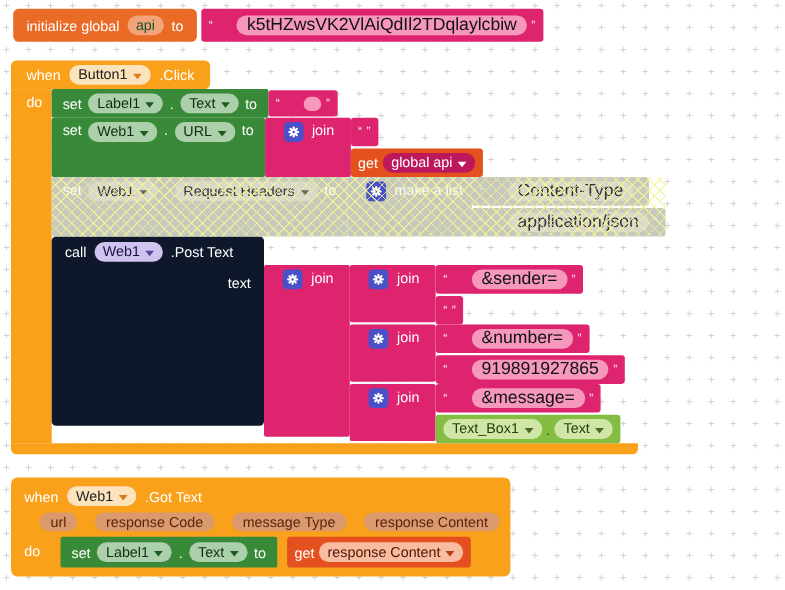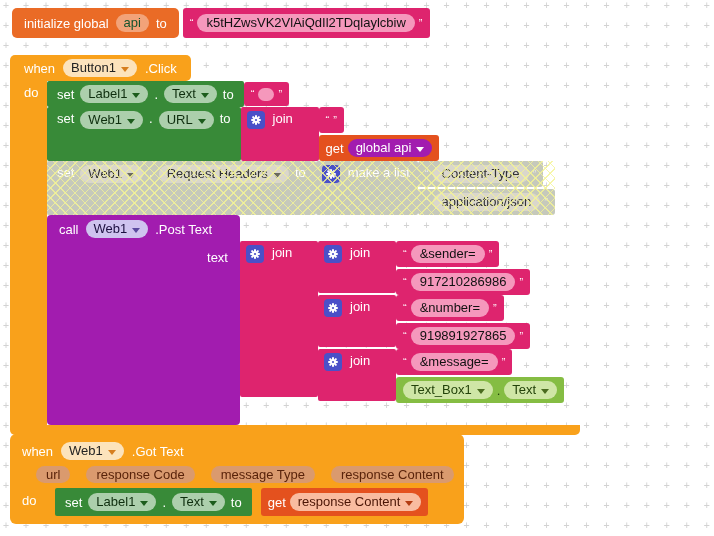--- a/index.html
+++ b/index.html
@@ -17,38 +17,38 @@
           padding:1px 8px; font-size:13px; line-height:16px; color:#111; white-space:nowrap; }
   .tri { width:0; height:0; border-left:4px solid transparent; border-right:4px solid transparent;
          border-top:5px solid #555; margin-top:2px; }
   .gear { width:18px; height:18px; min-width:18px; border-radius:4px; background:#4a50c8;
           display:inline-flex; align-items:center; justify-content:center; }
   .quote { color:#fff; font-size:11px; line-height:11px; opacity:.95; }
   .vblock { display:inline-flex; align-items:center; gap:4px; padding:0 7px; height:26px;
             border-radius:3px; white-space:nowrap; }
   .magenta { background:#de246e; }
   .vchip { background:#f598bc; color:#111; border-radius:9px; padding:1px 9px;
-           font-size:13px; line-height:16px; white-space:nowrap; }
+           font-size:16px; line-height:16px; white-space:nowrap;margin-left:18px; }
   .row { display:flex; align-items:flex-start; }
   .stmt { display:flex; align-items:center; gap:6px; padding:0 10px; color:#fff; border-radius:2px; white-space:nowrap; }
   .green { background:#388a38; }
   .green-chip { background:#accfac; color:#0e2e0e; }
   .green-chip .tri { border-top-color:#1c5c1c; }
   .h26 { height:26px; }
   .h28 { height:28px; }
   .tall { align-items:flex-start; padding-top:4px; }
   .h54 { height:54px; }
   .h52 { height:52px; }
   .h156 { height:156px; }
   .joinblk { display:flex; align-items:flex-start; }
   .join-head { background:#de246e; display:flex; align-items:flex-start; gap:8px;
-               padding:4px 8px 0 6px; color:#fff; border-radius:2px; min-width:78px; }
+               padding:4px 8px 0 17px; color:#fff; border-radius:2px; min-width:78px; }
   .join-args { display:flex; flex-direction:column; align-items:flex-start; }
   .getter { background:#e4511e;text-align:right; }
-  .getchip { background:#a21caf; color:#fff; }
+  .getchip { background:#be185d; color:#fff; }
   .getchip .tri { border-top-color:#fff; }
   .getchip2 { background:#f9bca0; color:#4a1505; }
   .getchip2 .tri { border-top-color:#b33c12; }
   .lime { background:#85bd43; }
   .lime-chip { background:#cfe6a6; color:#23420a; }
   .lime-chip .tri { border-top-color:#4a6b1f; }
 
   
   .evt-header { background:#f9a11b; height:26px; display:flex; align-items:center; gap:8px;
                 padding:0 14px; border-radius:5px 5px 5px 0; width:fit-content; color:#fff; }
@@ -59,21 +59,21 @@
   .cream-chip { background:#fce3bc; color:#222; }
   .cream-chip .tri { border-top-color:#d67e1f; }
 
   
   .init-blk { background:#ea6b26; height:30px; display:flex; align-items:center; gap:7px;
               padding:0 12px; border-radius:5px; color:#fff; }
   .api-chip { background:#f2a379; color:#14532d; }
   .h30 { height:30px; }
 
   
-  .purple-call { background:#a21caf; width:193px; height:210px; border-radius:4px; color:#fff; }
+  .purple-call { background:#0f172a; width:193px; height:172px; border-radius:4px; color:#fff; }
   .call-line { display:flex; gap:7px; padding:5px 10px 0 12px; align-items:center; white-space:nowrap; }
   .lav-chip { background:#cfc3ef; color:#1d1040; }
   .lav-chip .tri { border-top-color:#5b4a9e; }
   .param-line { text-align:right; padding:12px 12px 0 0; }
 
   
   .disrow { position:relative; }
   .dis-body { background:#c6c9bb !important; color:#efefe8 !important; }
   .dis-chip { background:#dad7cb !important; color:#333 !important; }
   .dis-chip .tri { border-top-color:#6b6b5e !important; }
@@ -316,21 +316,20 @@
                   <span class="lbl">join</span>
                 </div>
                 <div class="join-args">
                   <div class="vblock magenta">
                     <span class="quote">“</span>
                     <span class="vchip">&amp;sender=</span>
                     <span class="quote">”</span>
                   </div>
                   <div class="vblock magenta" style="margin-top:2px;">
                     <span class="quote">“</span>
-                    <span class="vchip">917210286986</span>
                     <span class="quote">”</span>
                   </div>
                 </div>
               </div>
 
               <div class="joinblk">
                 <div class="join-head h52">
                   <span class="gear">
                     <svg width="12" height="12" viewBox="0 0 24 24">
                         <g fill="#fff">

